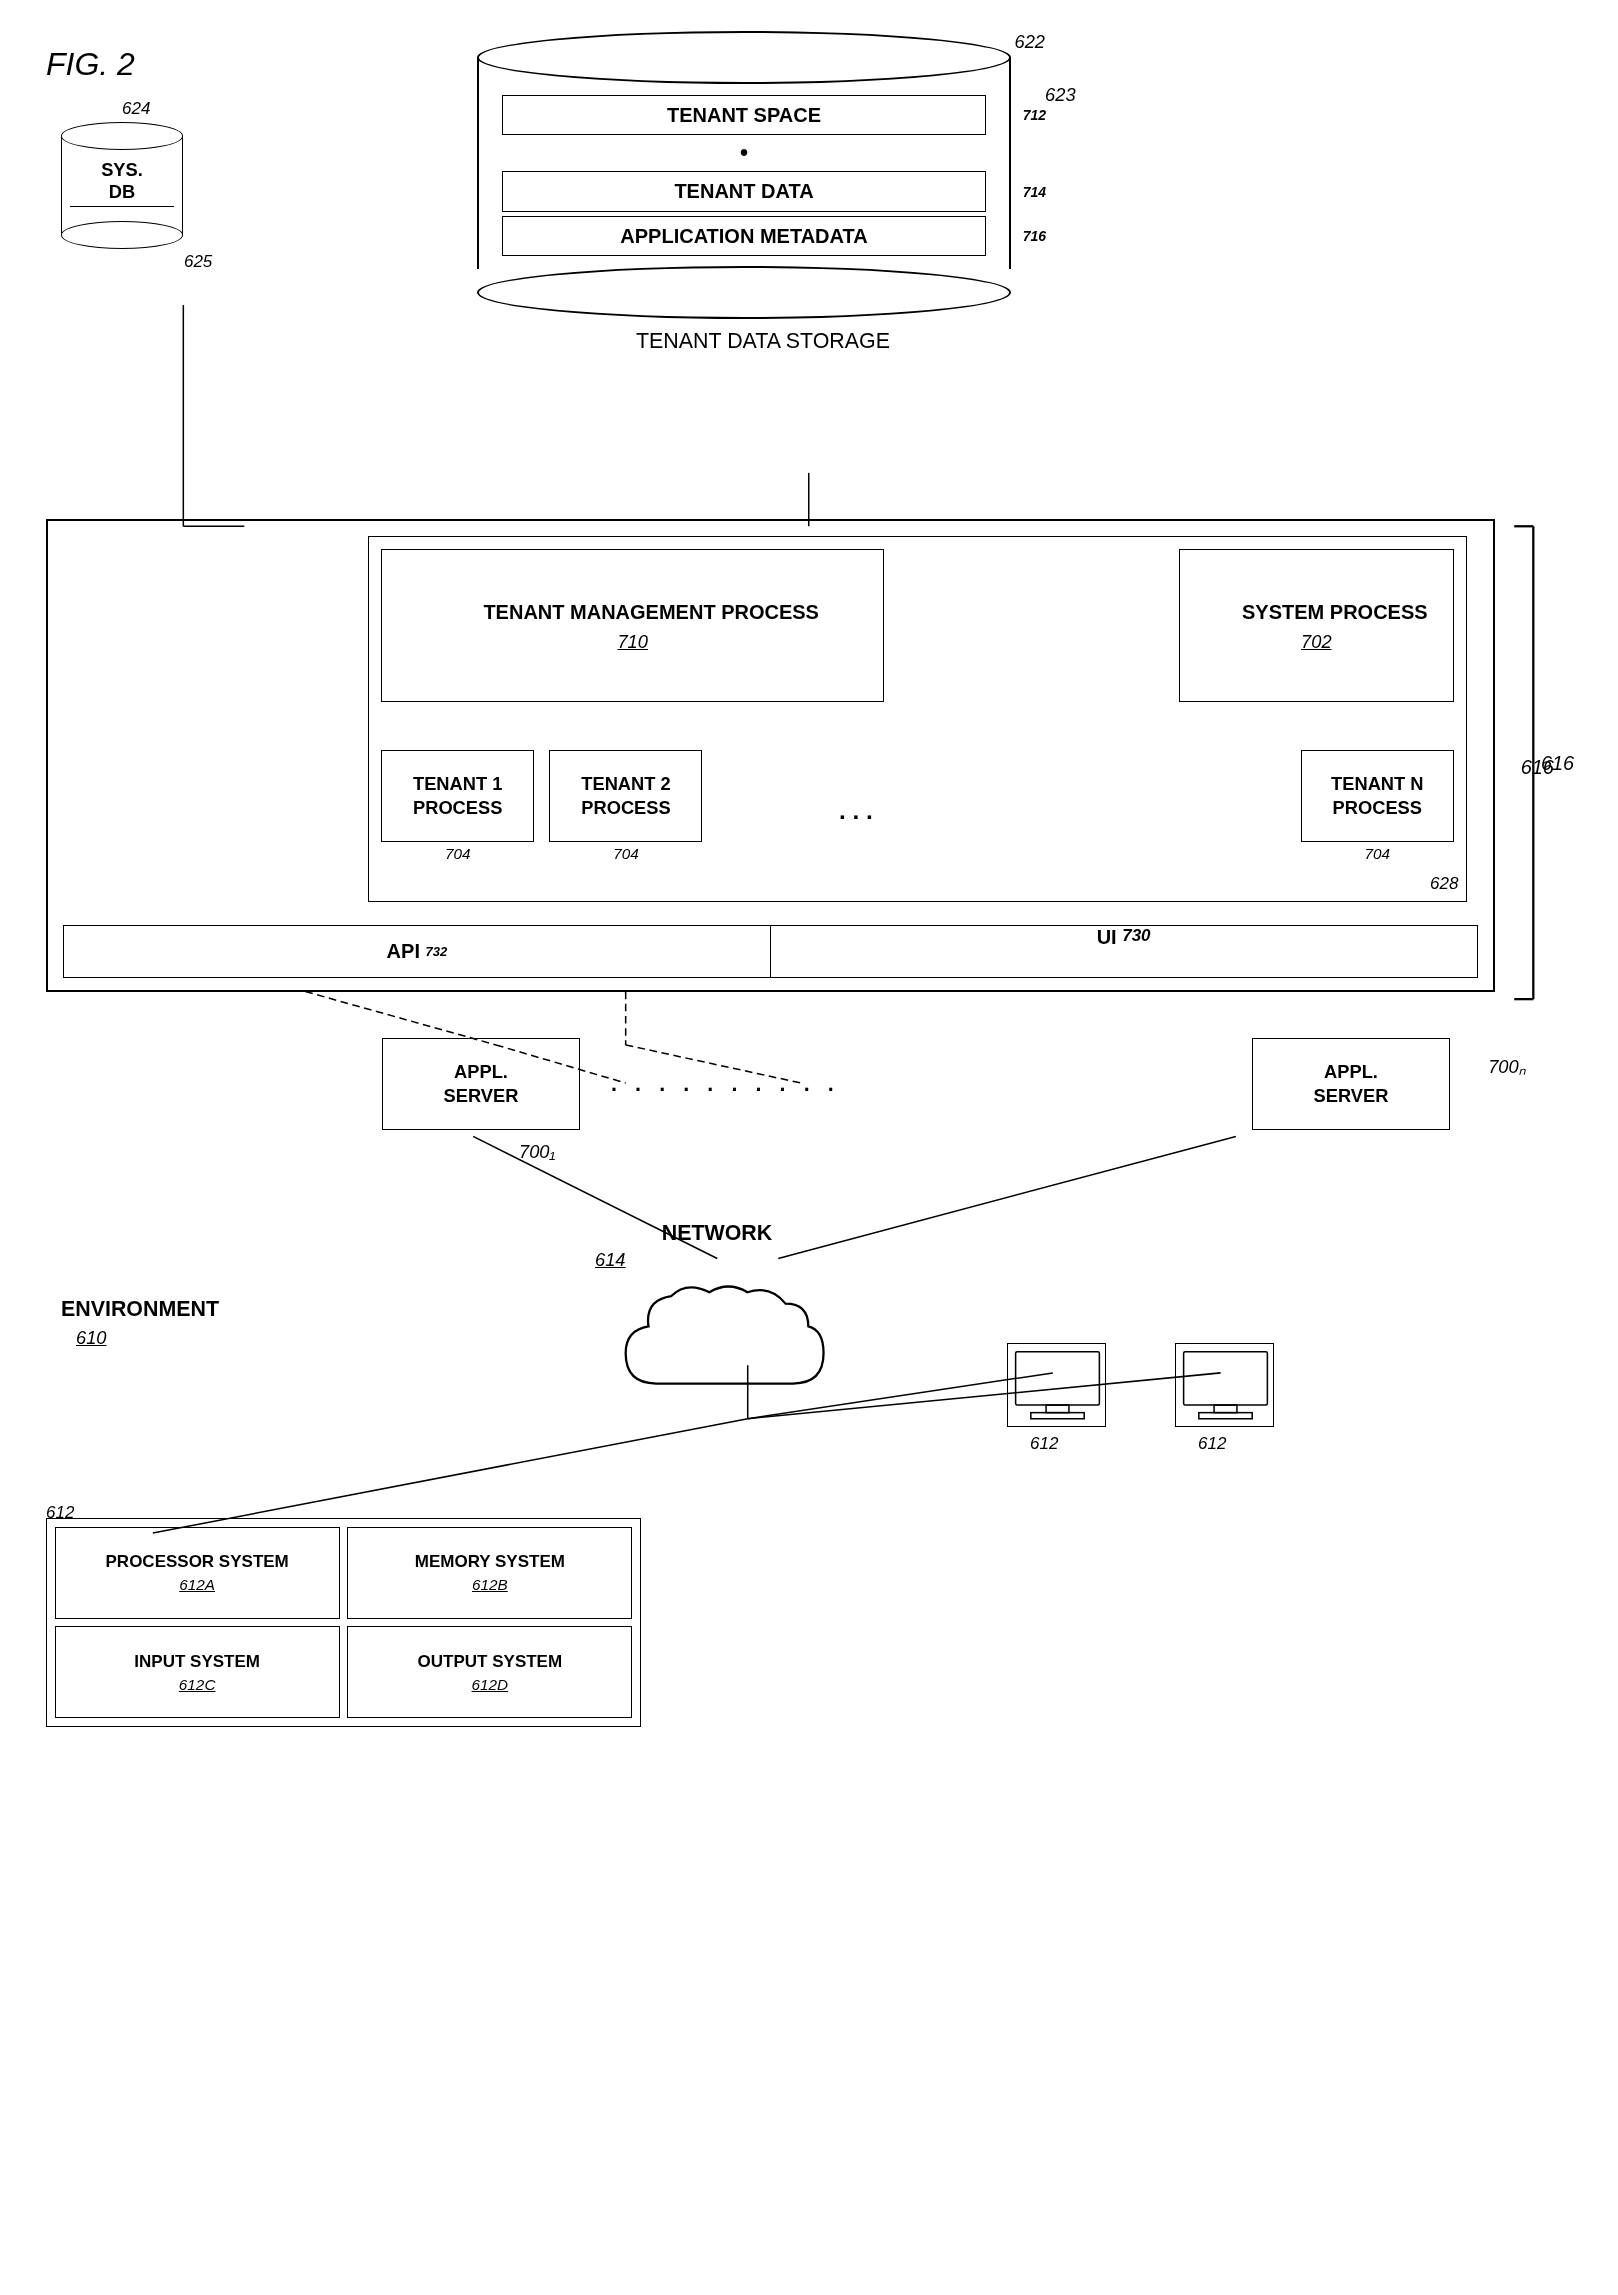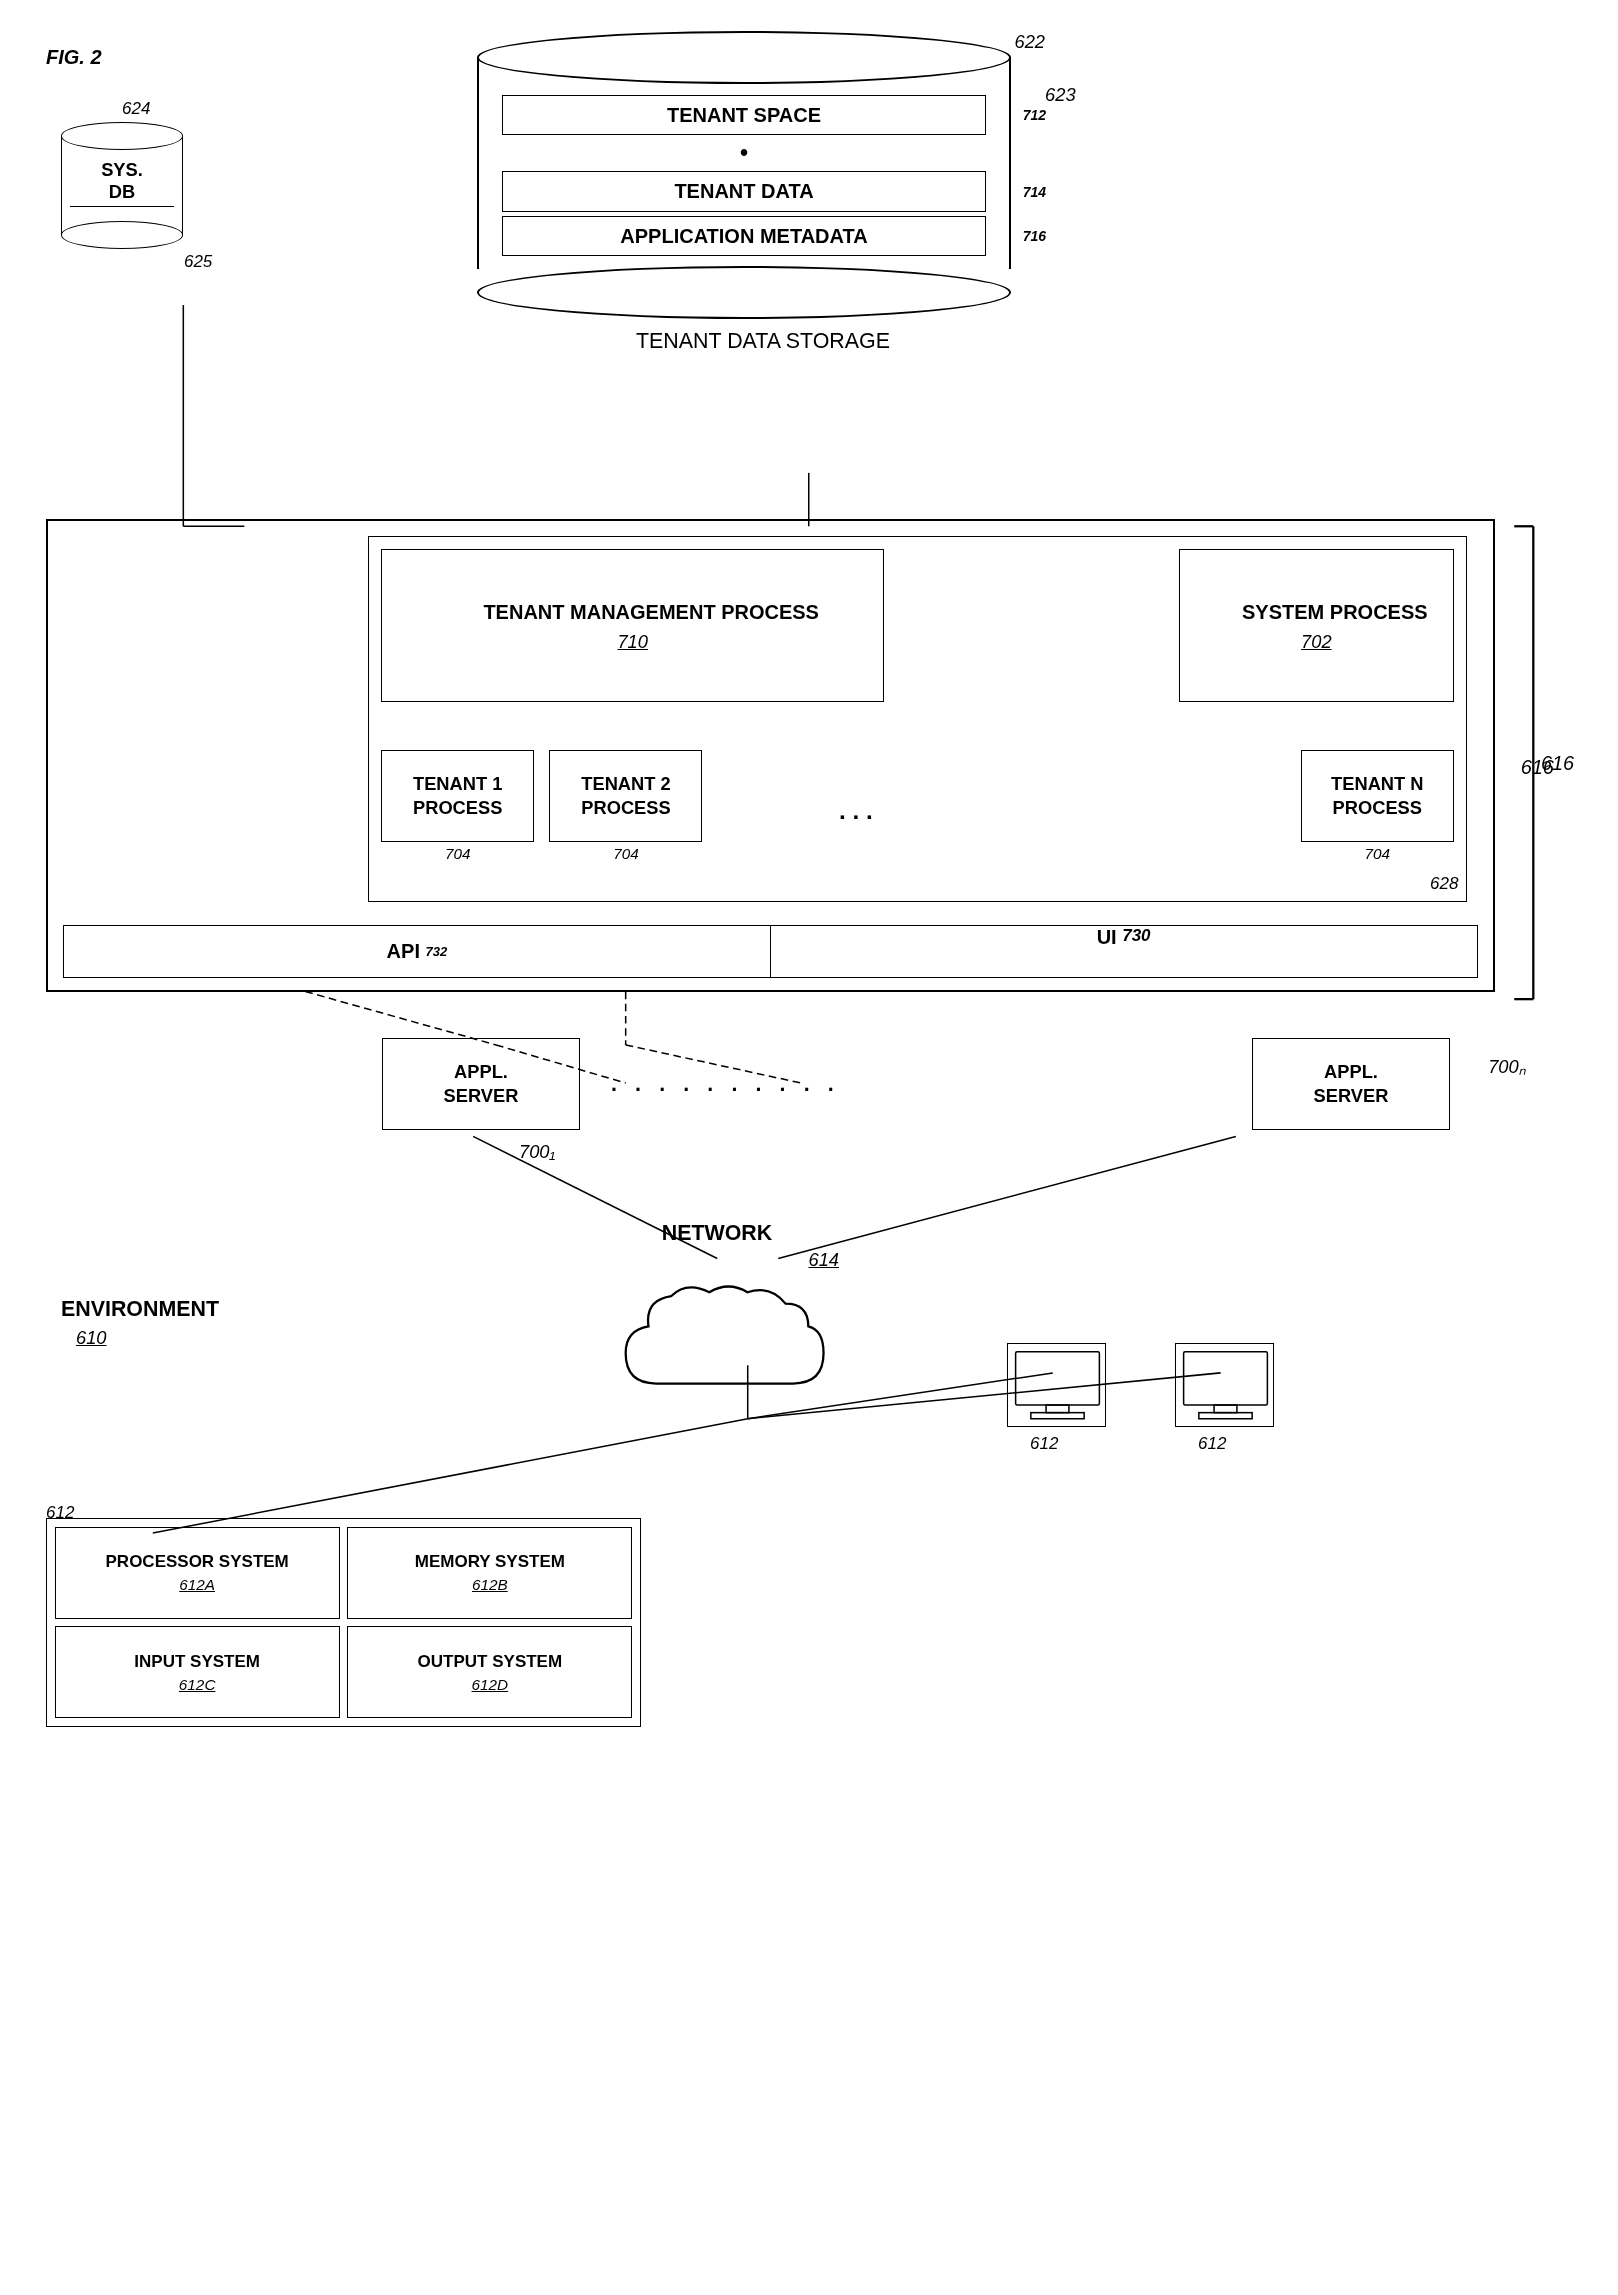--- a/index.html
+++ b/index.html
@@ -17,22 +17,22 @@
       width: 1619px;
       min-height: 2295px;
       padding: 30.5px;
     }
 
     
     .fig-label {
       position: absolute;
       top: 46px;
       left: 46px;
-      font-size: 20px;
-      font-weight: bold;
+      font-size: 32px;
+      font-weight: normal;
       font-style: italic;
     }
 
     
     .tenant-storage-area {
       position: absolute;
       top: 30.5px;
       left: 458px;
       width: 610px;
     }
@@ -604,21 +604,21 @@
     <div style="position:absolute; top:103px; left:366px; font-size:18.3px; font-style:italic;">700₁</div>
 
     <div style="position:absolute; top:15.3px; right:-76px; font-size:18.3px; font-style:italic;">700ₙ</div>
   </div>
 
   <div style="position:absolute; top:1297px; left:61px; font-size:21.4px; font-weight:bold;">ENVIRONMENT</div>
   <div style="position:absolute; top:1327px; left:76px; font-size:18.3px; font-style:italic; text-decoration:underline;">610</div>
 
   <div style="position:absolute; top:1221px; left:595px;">
     <div style="text-align:center; font-size:21.4px; font-weight:bold; margin-bottom:3.1px;">NETWORK</div>
-    <div style="text-align:right; font-size:18.3px; font-style:italic; text-decoration:underline; margin-bottom:6.1px;">614</div>
+    <div style="text-align:left; font-size:18.3px; font-style:italic; text-decoration:underline; margin-bottom:6.1px;">614</div>
     <svg width="244" height="137" viewBox="0 0 320 180">
       <path d="M80,140 Q40,140 40,100 Q40,70 70,65 Q65,30 100,25 Q120,5 150,20 Q175,5 200,20 Q230,10 250,35 Q280,35 280,65 Q300,70 300,100 Q300,140 260,140 Z" fill="none" stroke="#000" stroke-width="3"></path>
     </svg>
   </div>
 
   <div class="client-terminal client-terminal-1">
     <svg width="99" height="84" viewBox="0 0 130 110">
       <rect x="10" y="10" width="110" height="70" rx="2" fill="none" stroke="#000" stroke-width="2"></rect>
       <rect x="50" y="80" width="30" height="10" fill="none" stroke="#000" stroke-width="2"></rect>
       <rect x="30" y="90" width="70" height="8" fill="none" stroke="#000" stroke-width="2"></rect>

